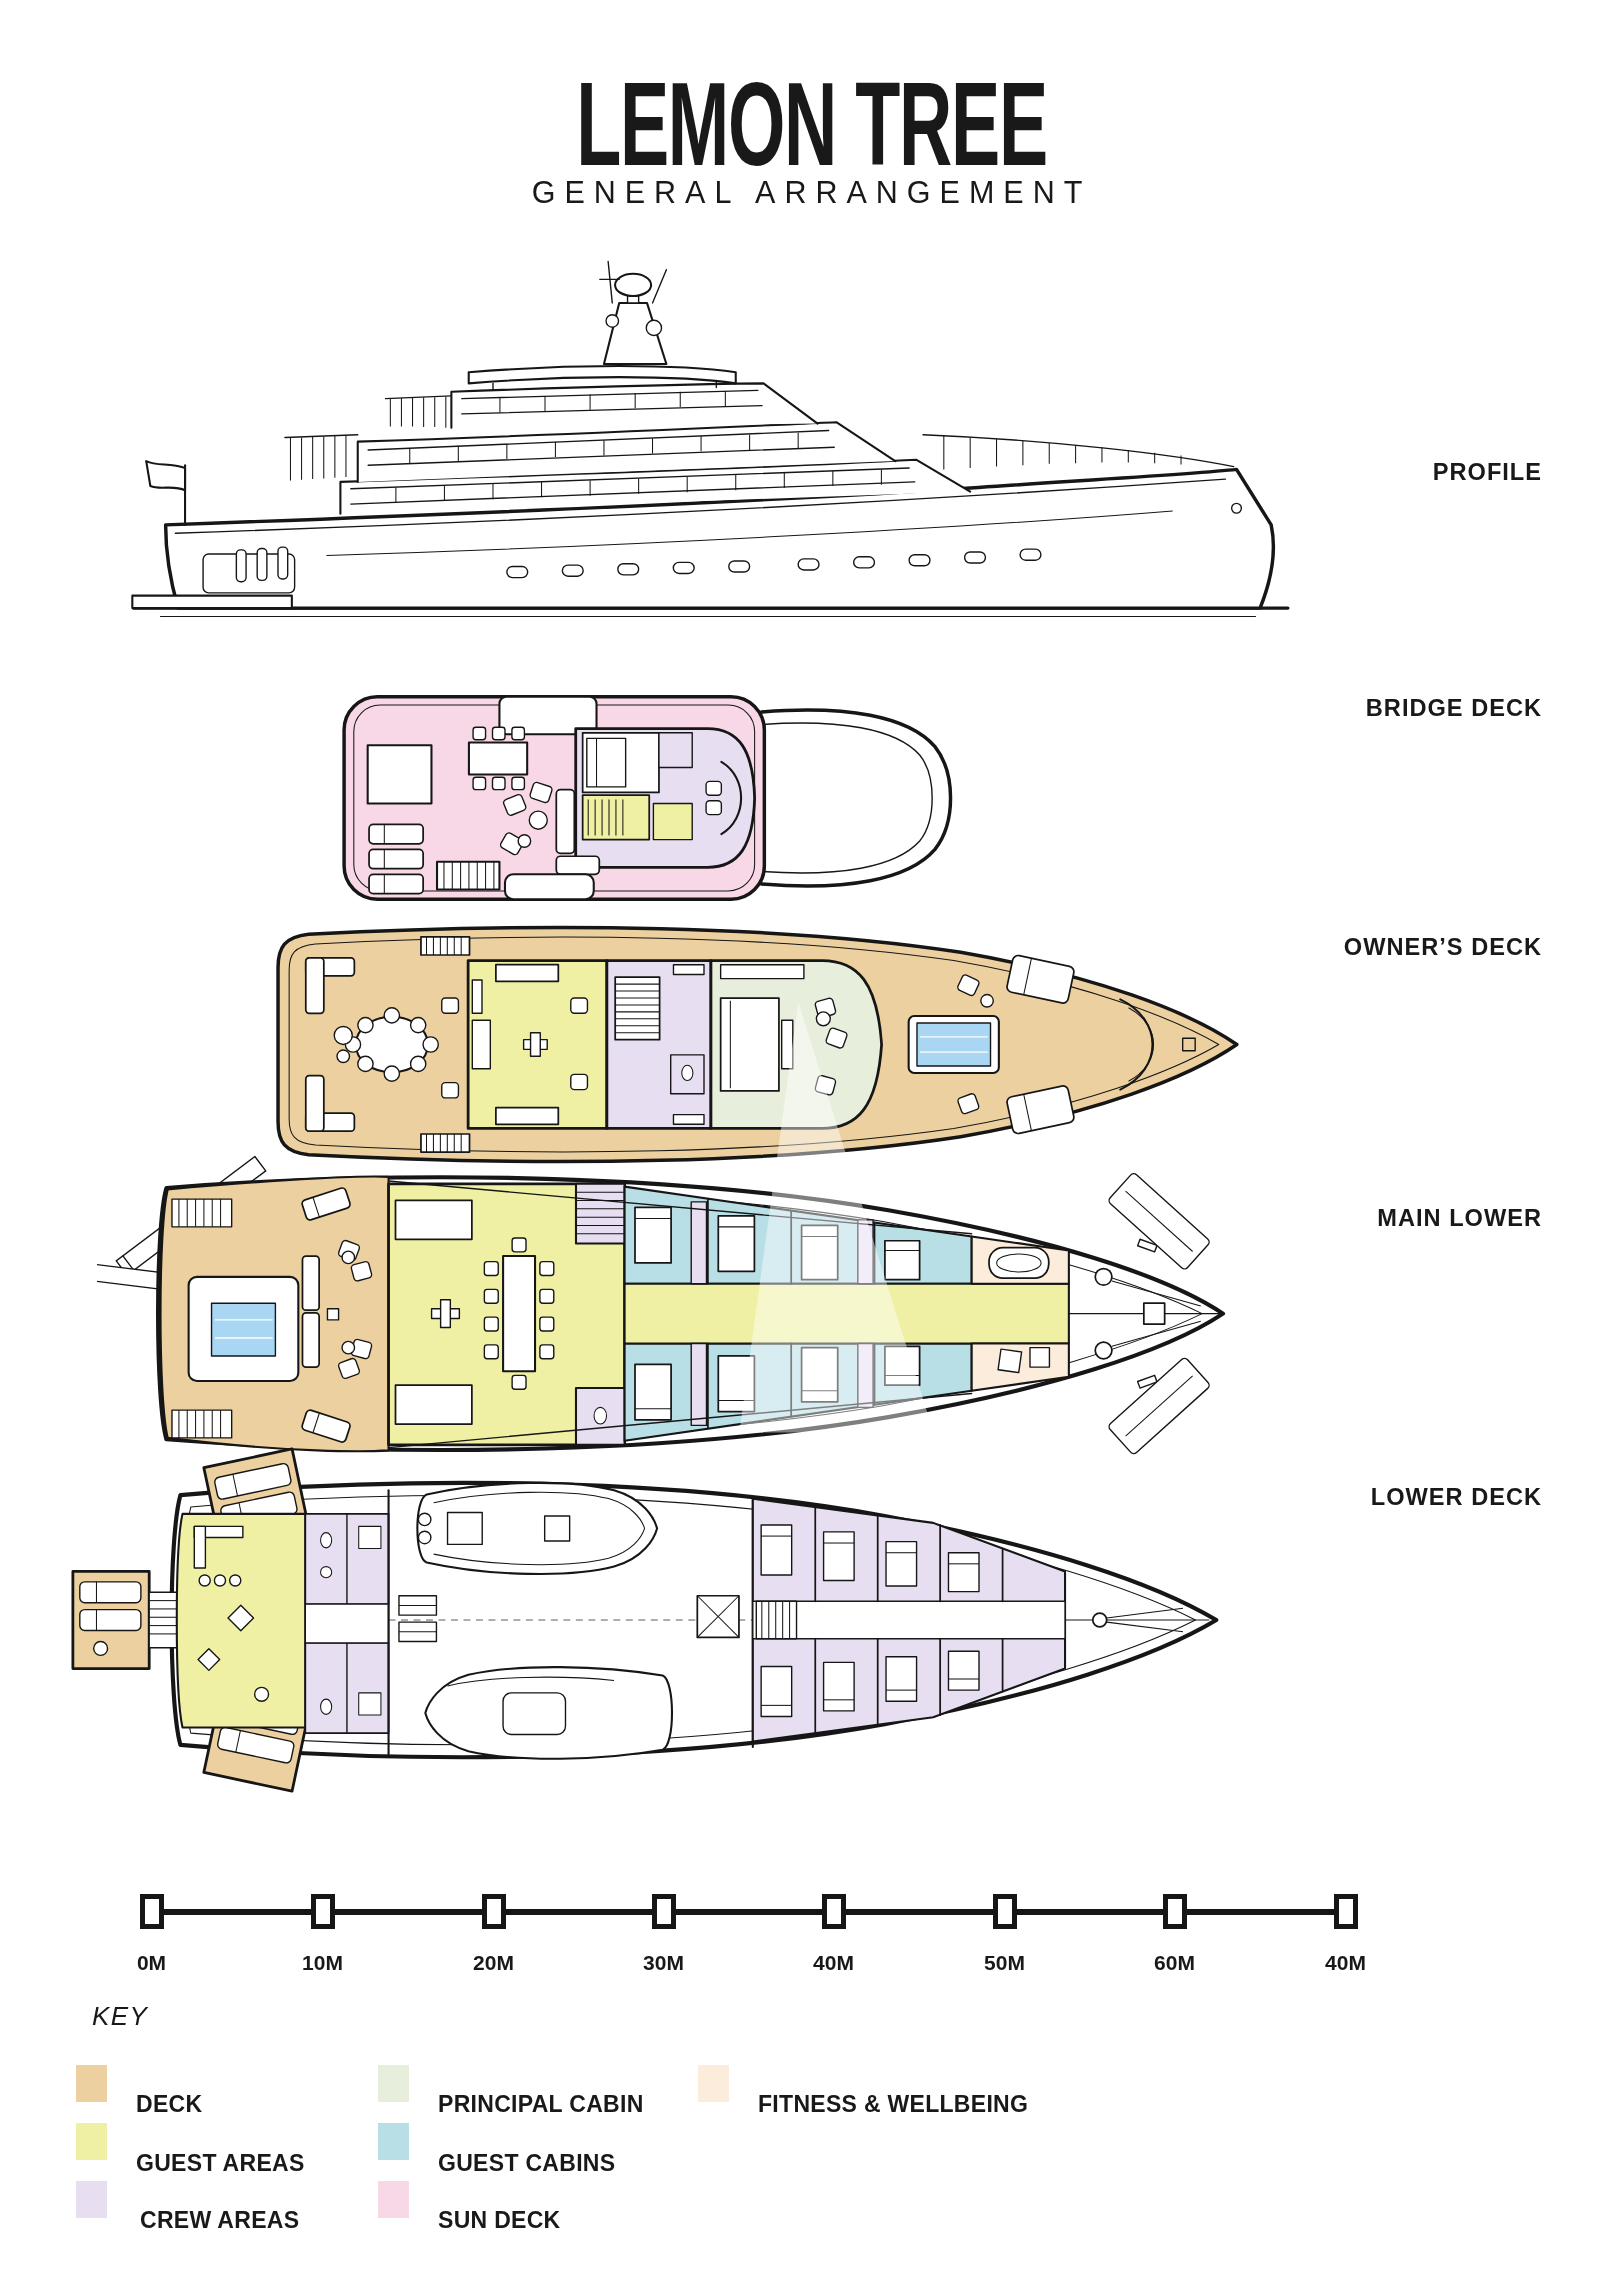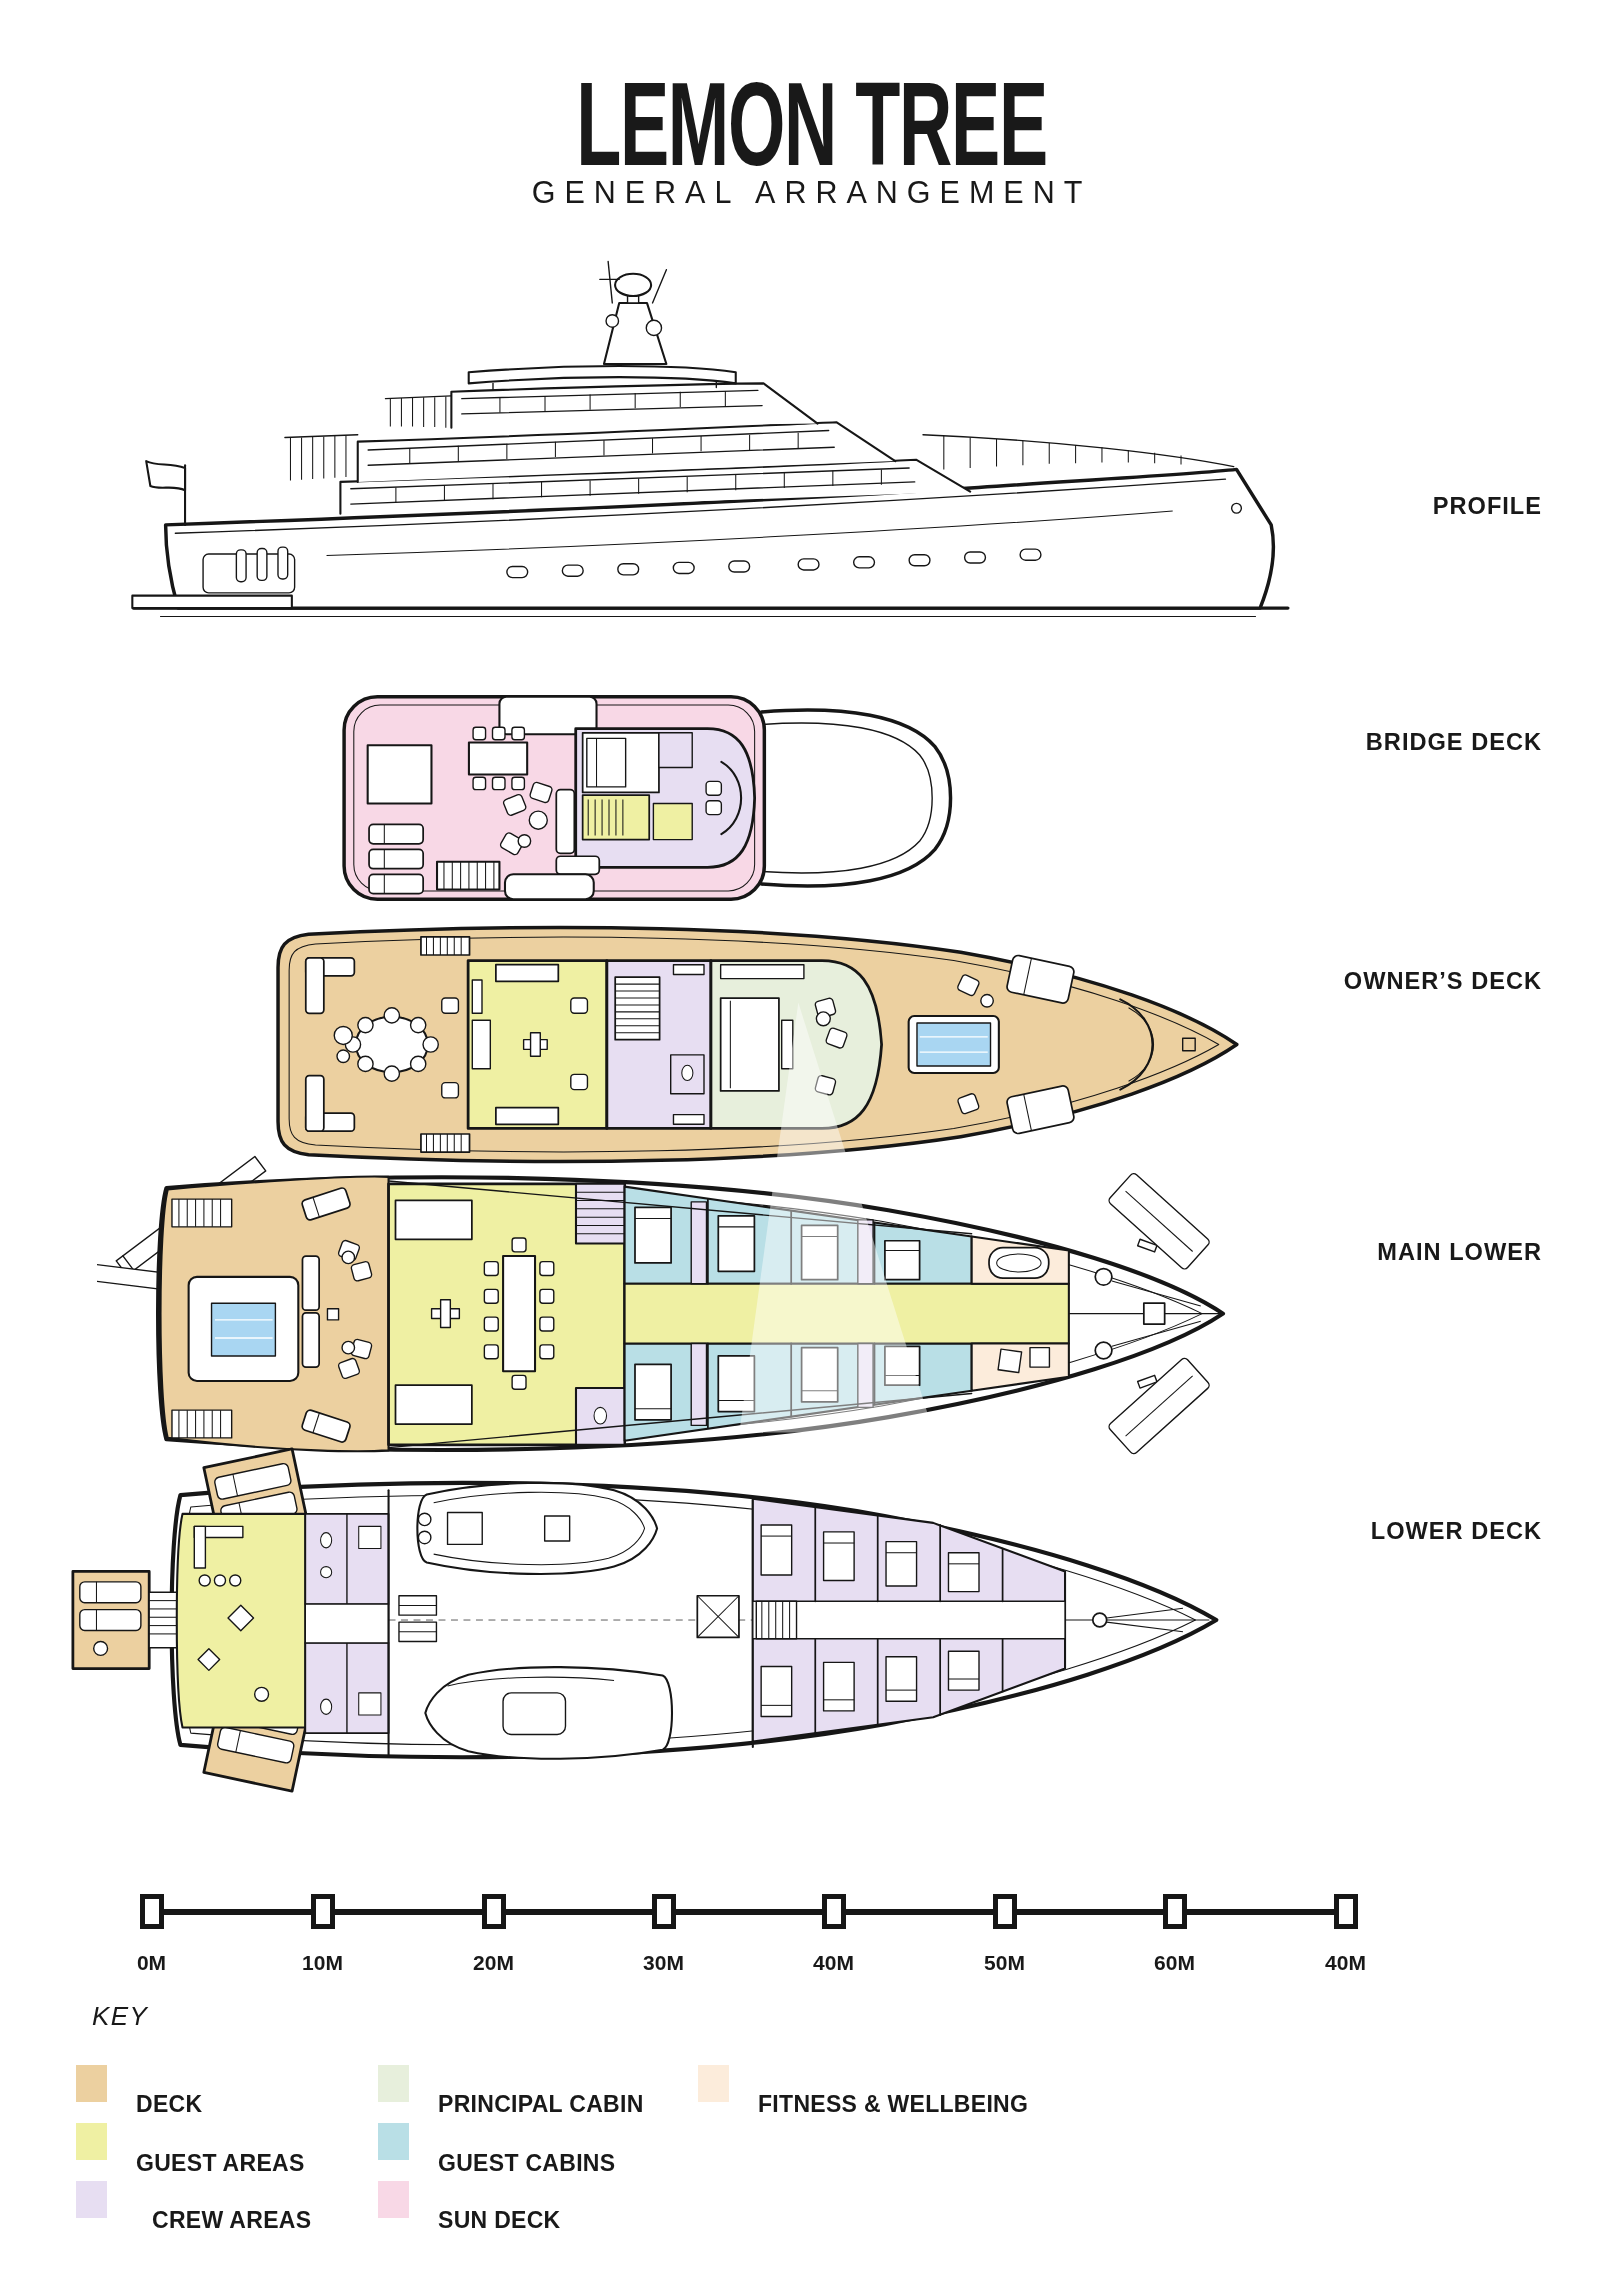--- a/index.html
+++ b/index.html
@@ -14,21 +14,21 @@
     left:0;right:0;top:64px;text-align:center;
     font-size:119px;line-height:1.0;font-weight:800;letter-spacing:-2.1px;
     transform:scaleX(.62);white-space:nowrap;
   }
   .subtitle{
     left:0;right:0;top:175px;text-align:center;
     font-size:30.5px;font-weight:400;letter-spacing:9px;white-space:nowrap;
   }
   .deck-label{
     right:81px;width:389px;text-align:right;
-    font-size:23.6px;font-weight:700;letter-spacing:1px;white-space:nowrap;margin-top:34px;
+    font-size:23.6px;font-weight:700;letter-spacing:1px;white-space:nowrap;
   }
   
   .scale-line{top:1909px;left:152px;width:1194px;height:5.6px;background:var(--c-line);}
   .sq{width:23.6px;height:35px;border:5.6px solid var(--c-line);background:#fff;top:1894px;box-sizing:border-box;}
   .scale-label{top:1951px;width:69px;text-align:center;font-size:21px;font-weight:700;}
   
   .key-heading{left:92px;top:2001px;font-size:26px;font-weight:500;letter-spacing:1.4px;font-style:italic;}
   .swatch{width:30.5px;height:37px;}
   .legend-label{font-size:23px;font-weight:600;letter-spacing:0.3px;white-space:nowrap;margin-top:20px;}
   
@@ -713,21 +713,21 @@
 <div>
   <div class="abs key-heading">KEY</div>
 
   <div class="abs swatch" style="left: 76px; top: 2065px; background: rgb(236, 208, 160);"></div>
   <div class="abs legend-label" style="left:136px;top:2071px">DECK</div>
 
   <div class="abs swatch" style="left: 76px; top: 2123px; background: rgb(239, 240, 163);"></div>
   <div class="abs legend-label" style="left:136px;top:2130px">GUEST AREAS</div>
 
   <div class="abs swatch" style="left: 76px; top: 2181px; background: rgb(231, 222, 242);"></div>
-  <div class="abs legend-label" style="left:152px;top:2187px">CREW AREAS</div>
+  <div class="abs legend-label" style="left:140px;top:2187px">CREW AREAS</div>
 
   <div class="abs swatch" style="left: 378px; top: 2065px; background: rgb(231, 239, 220);"></div>
   <div class="abs legend-label" style="left:438px;top:2071px">PRINCIPAL CABIN</div>
 
   <div class="abs swatch" style="left: 378px; top: 2123px; background: rgb(185, 223, 230);"></div>
   <div class="abs legend-label" style="left:438px;top:2130px">GUEST CABINS</div>
 
   <div class="abs swatch" style="left: 378px; top: 2181px; background: rgb(248, 216, 230);"></div>
   <div class="abs legend-label" style="left:438px;top:2187px">SUN DECK</div>
 

